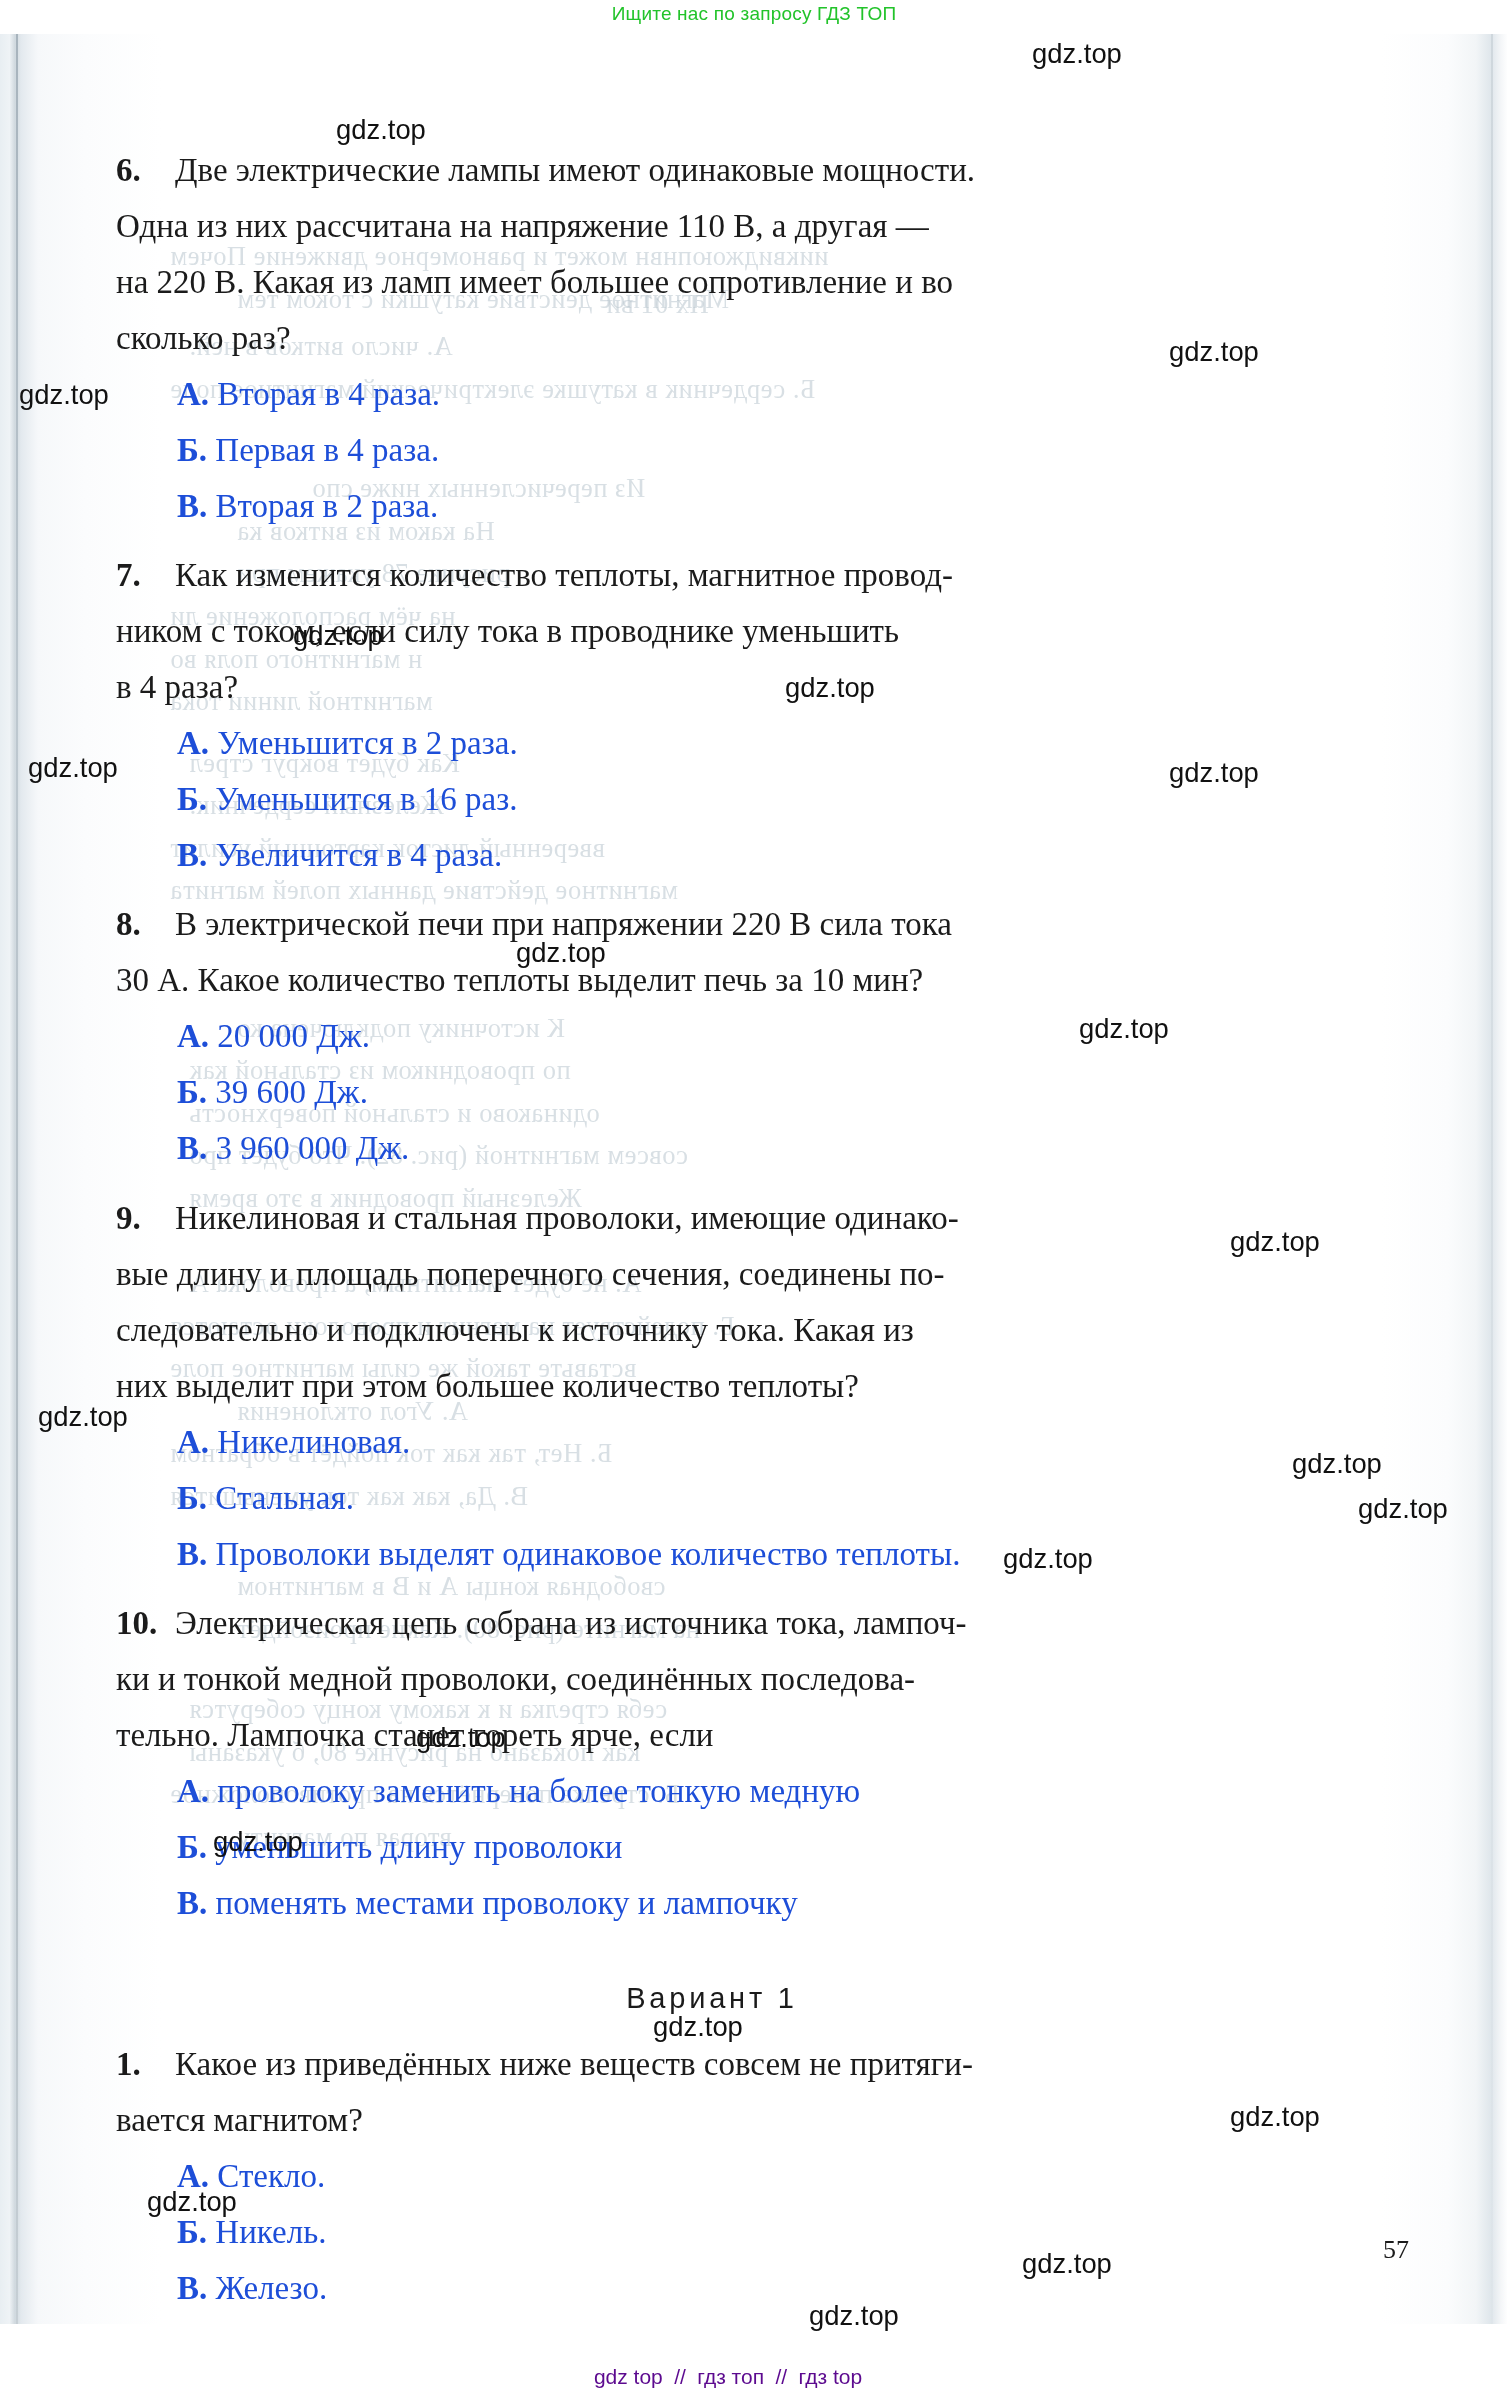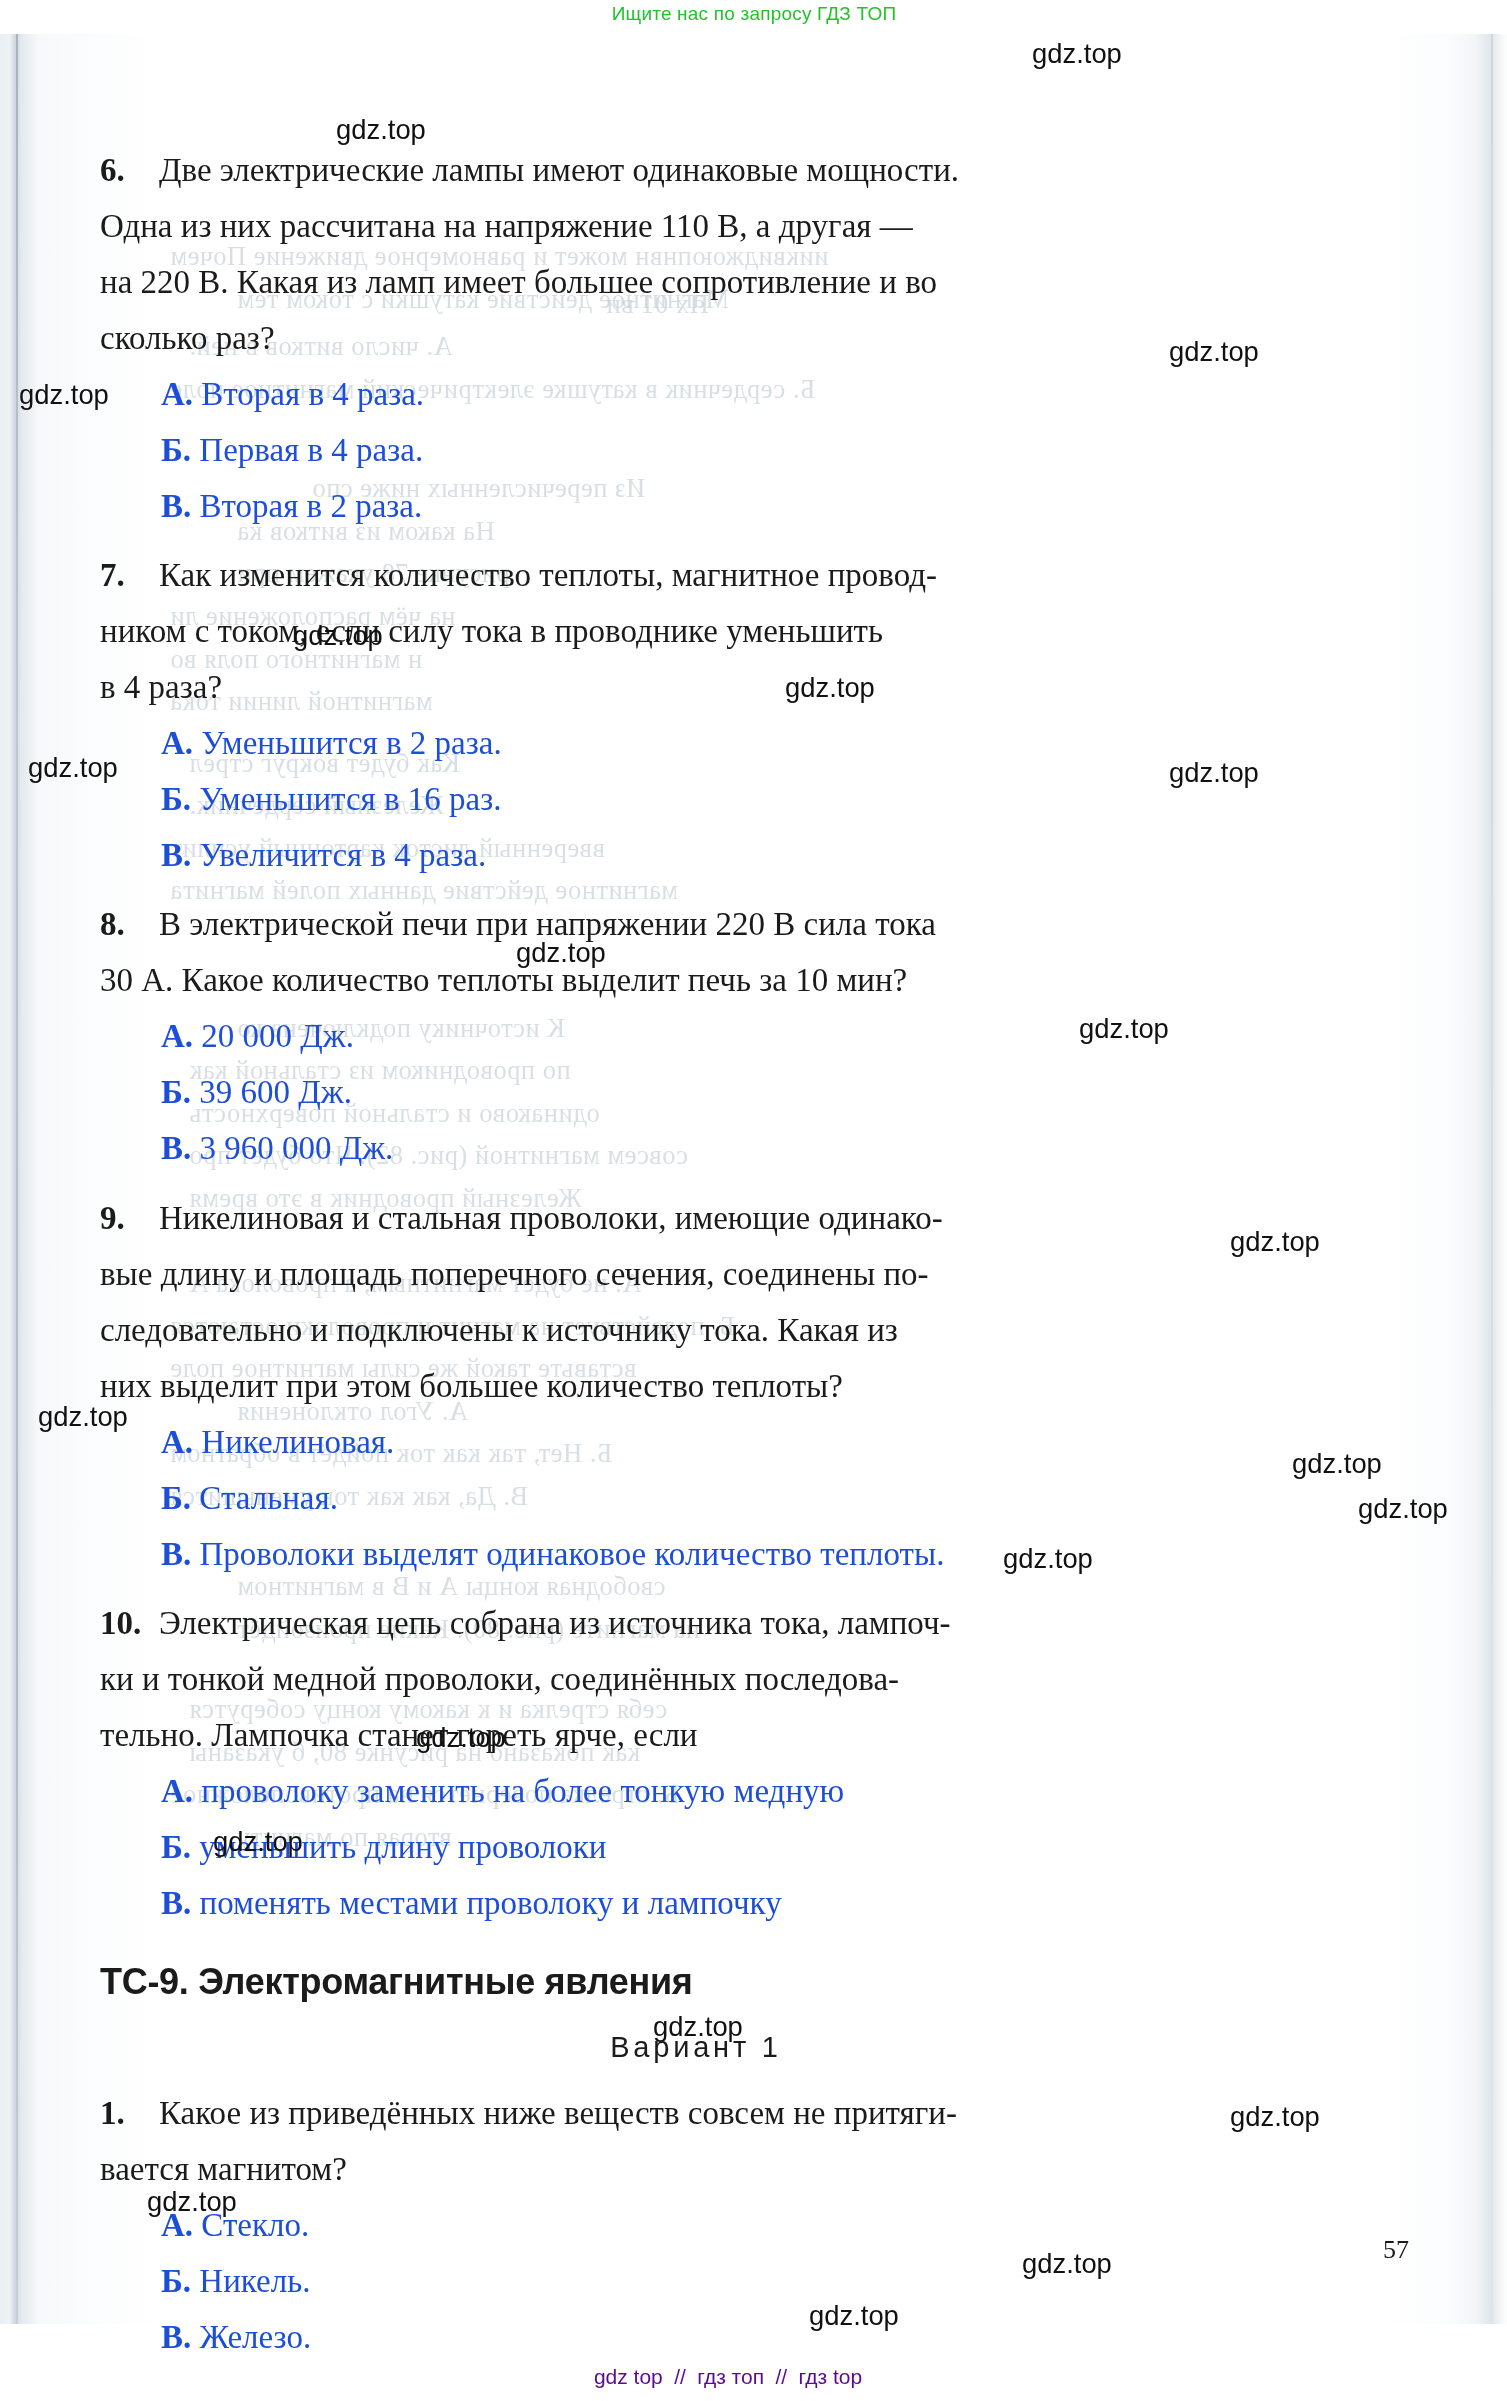--- a/index.html
+++ b/index.html
@@ -72,21 +72,21 @@
     font-size: 28px;
     transform: scaleX(-1);
     white-space: nowrap;
     pointer-events: none;
     letter-spacing: 0.5px;
   }
 
   
   .content {
     position: absolute;
-    left: 100px;
+    left: 116px;
     top: 142px;
     width: 1268px;
   }
 
   .q {
     position: relative;
     margin-bottom: 0;
   }
   .q-line {
     font-size: 33px;
@@ -256,21 +256,20 @@
     <div class="q">
       <div class="q-line"><span class="q-num">10.</span><span>Электрическая цепь собрана из источника тока, лампоч-</span></div>
       <div class="q-line"><span>ки и тонкой медной проволоки, соединённых последова-</span></div>
       <div class="q-line"><span>тельно. Лампочка станет гореть ярче, если</span></div>
       <div class="opt"><b>А.</b> <span>проволоку заменить на более тонкую медную</span></div>
       <div class="opt"><b>Б.</b> <span>уменьшить длину проволоки</span></div>
       <div class="opt"><b>В.</b> <span>поменять местами проволоку и лампочку</span></div>
     </div>
     <div class="gap-md"></div>
 
-    <div class="section-title">ТС-9. Электромагнитные явления</div>
     <div class="variant">Вариант 1</div>
 
     <div class="q">
       <div class="q-line"><span class="q-num">1.</span><span>Какое из приведённых ниже веществ совсем не притяги-</span></div>
       <div class="q-line"><span>вается магнитом?</span></div>
       <div class="opt"><b>А.</b> <span>Стекло.</span></div>
       <div class="opt"><b>Б.</b> <span>Никель.</span></div>
       <div class="opt"><b>В.</b> <span>Железо.</span></div>
     </div>
 

